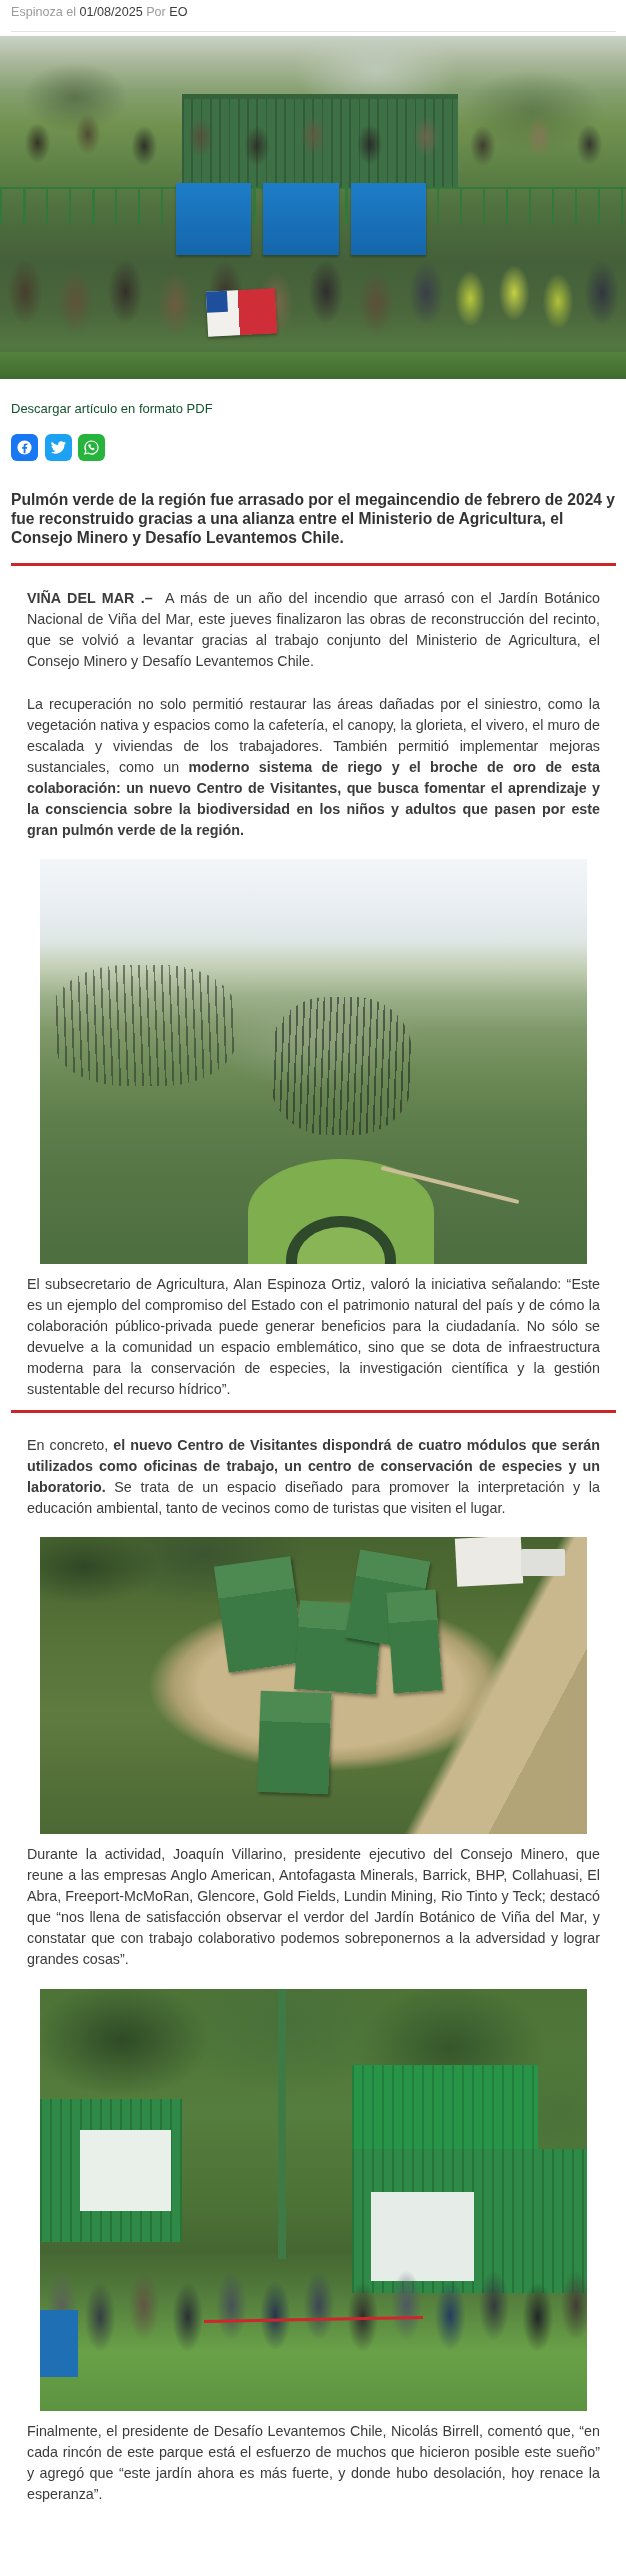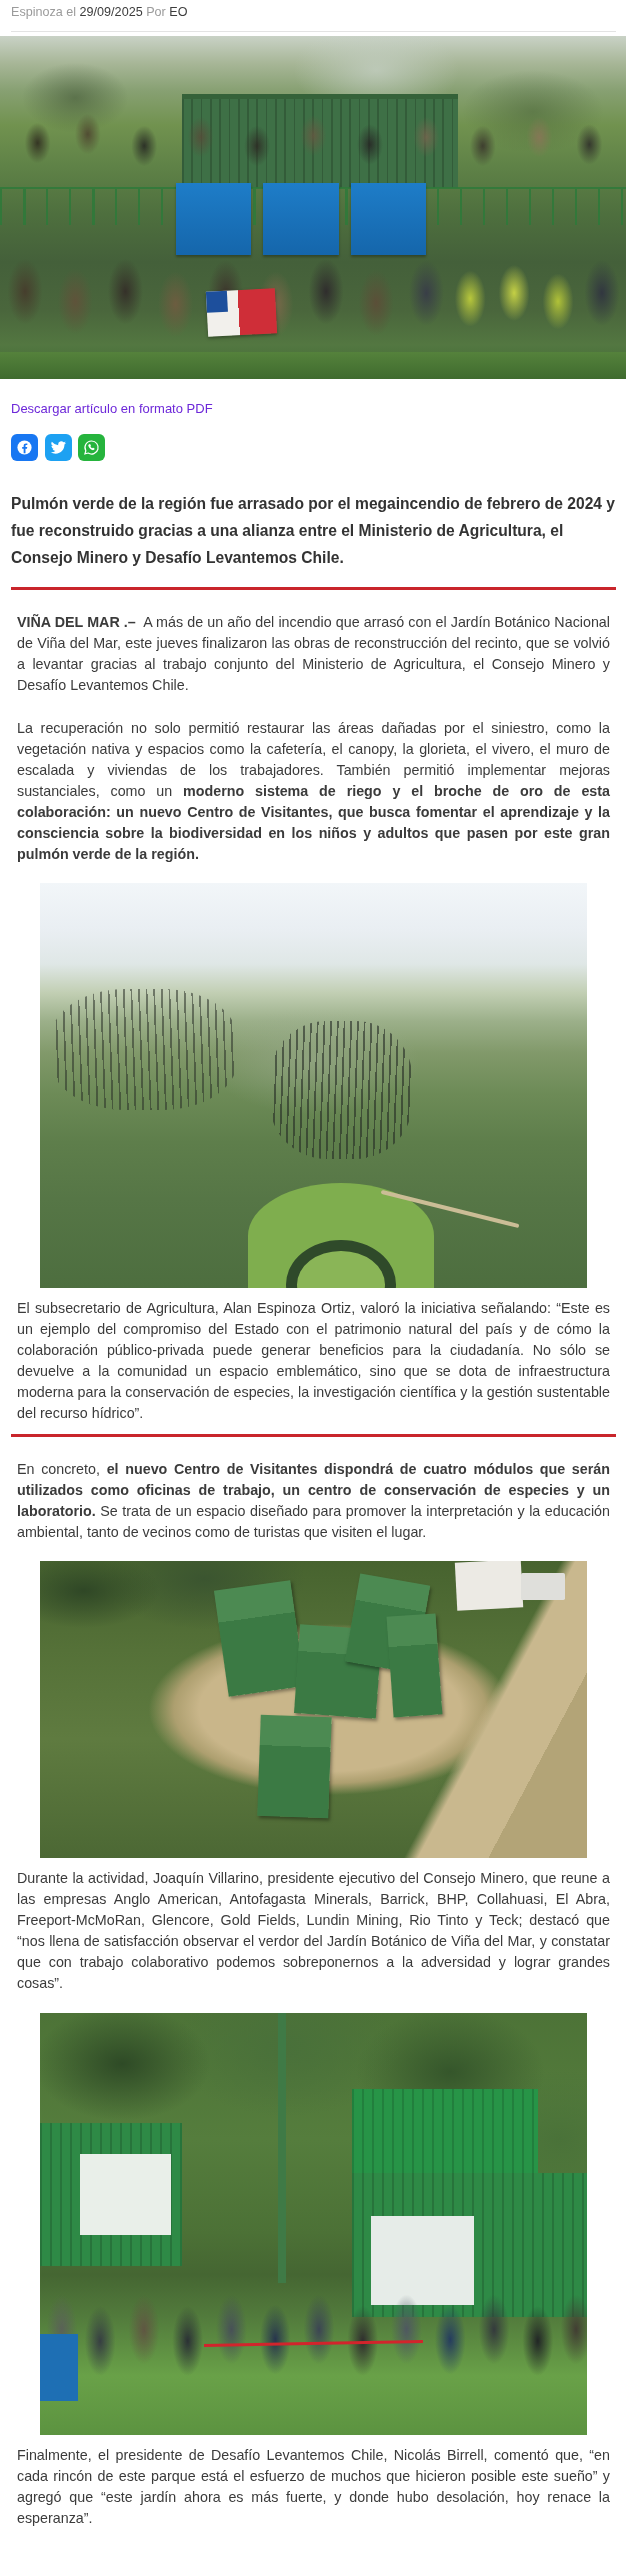--- a/index.html
+++ b/index.html
@@ -111,40 +111,40 @@
     radial-gradient(22px 50px at 51% 50%,rgba(58,66,84,.95),transparent 70%),
     radial-gradient(22px 50px at 59% 58%,rgba(44,40,44,.95),transparent 70%),
     radial-gradient(22px 50px at 67% 50%,rgba(78,86,98,.95),transparent 70%),
     radial-gradient(22px 50px at 75% 57%,rgba(34,56,96,.95),transparent 70%),
     radial-gradient(22px 50px at 83% 50%,rgba(50,54,60,.95),transparent 70%),
     radial-gradient(22px 50px at 91% 58%,rgba(30,32,36,.95),transparent 70%),
     radial-gradient(22px 50px at 98% 50%,rgba(64,58,50,.95),transparent 70%);}
   .fig-ribbon .ribbon{left:30%;top:78%;width:40%;height:3.4px;background:#d2242c;transform:rotate(-1deg);}
   .fig-ribbon .banner-bl{left:0;top:76%;width:7%;height:16%;background:#1e6fb4;}
 
-  .download{display:inline-block;margin:22px 0 0;font-size:13px;color:#6d28d9;text-decoration:none;}
+  .download{display:inline-block;margin:22px 0 0;font-size:13px;color:#14532d;text-decoration:none;}
   .share{display:flex;gap:6.7px;margin:18.5px 0 0;}
   .share a{width:27px;height:27px;border-radius:5.9px;display:flex;align-items:center;justify-content:center;}
   .share .fb{background:#1877f2;} .share .tw{background:#1da1f2;} .share .wa{background:#26b43d;}
   .share svg{width:17px;height:17px;display:block;}
 
-  p.lead{font-size:15.6px;font-weight:700;line-height:27px;color:#333;margin:29px 0 16px;text-align:left;}
-  p.body{font-size:14.3px;line-height:21px;margin:22px 6px 0;text-align:justify;}
+  p.lead{font-size:15.6px;font-weight:700;line-height:19px;color:#333;margin:29px 0 16px;text-align:left;}
+  p.body{font-size:14.3px;line-height:21px;margin:22px 16px 0;text-align:justify;}
   p.after-fig{margin-top:10px;}
   h2.subhead{font-size:15.6px;font-weight:700;color:#333;margin:35px 0 0;}
 </style>
 </head>
 <body>
 
 <div class="article">
 
 
   <div class="byline">
     <span>Espinoza el</span>
-    <span class="dark">29/09/2025</span>
+    <span class="dark">01/08/2025</span>
     <span>Por</span>
     <span class="dark">EO</span>
   </div>
 
   <hr class="light">
 
   <div class="photo hero">
     <div class="building"></div>
     <div class="crowd-upper"></div>
     <div class="railing"></div>

